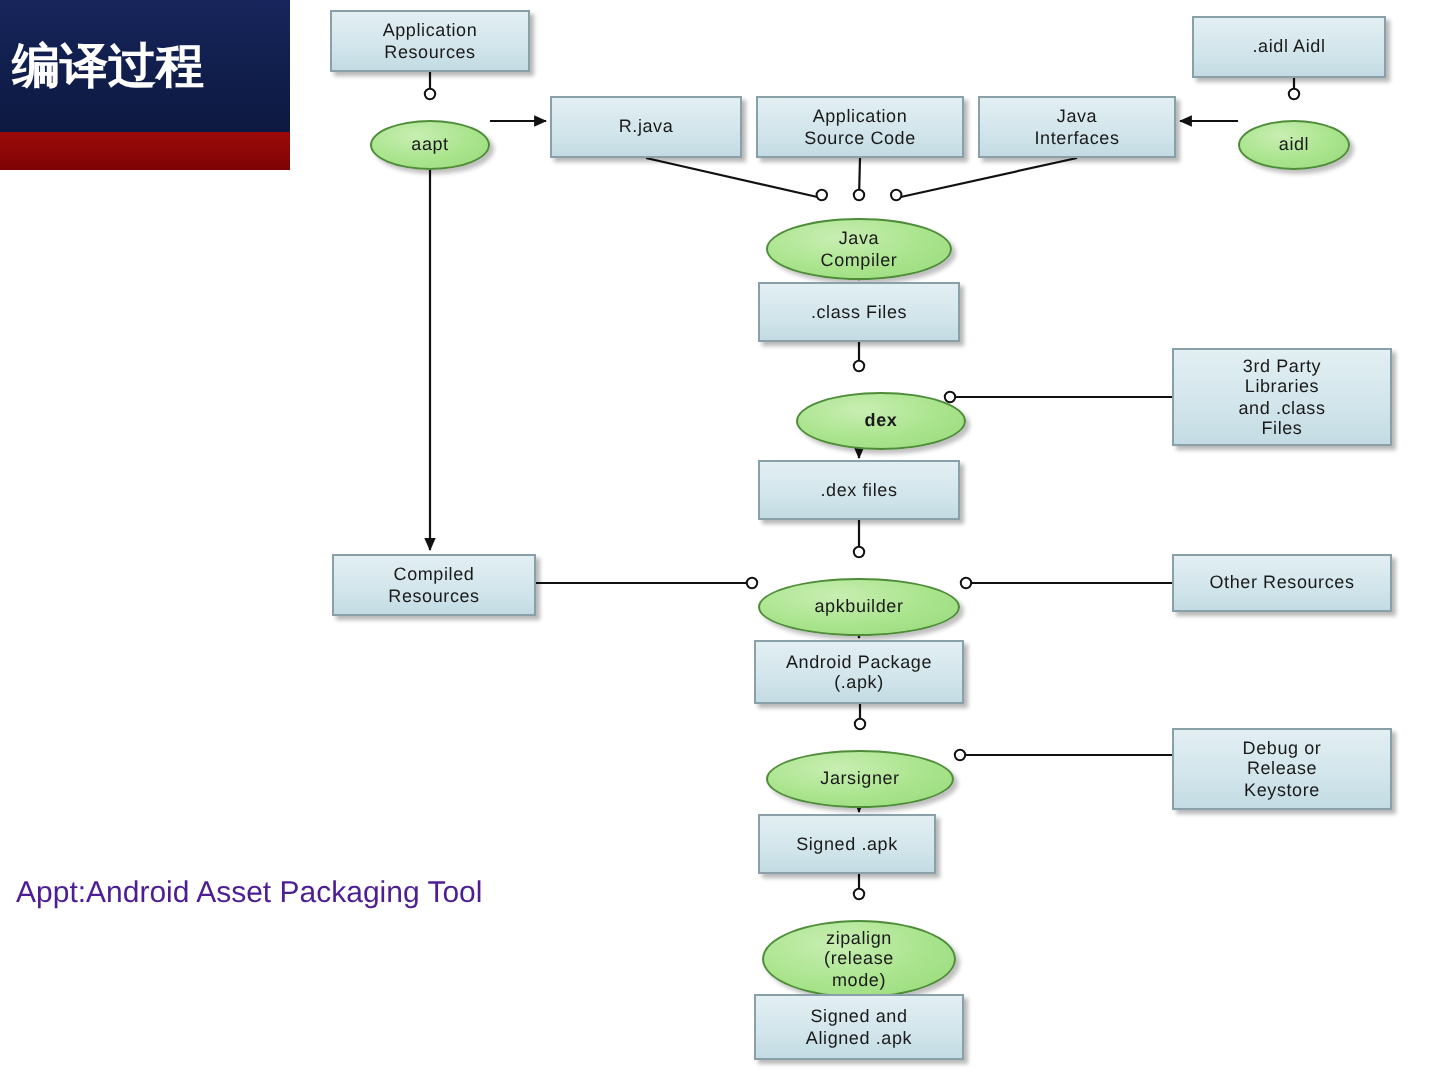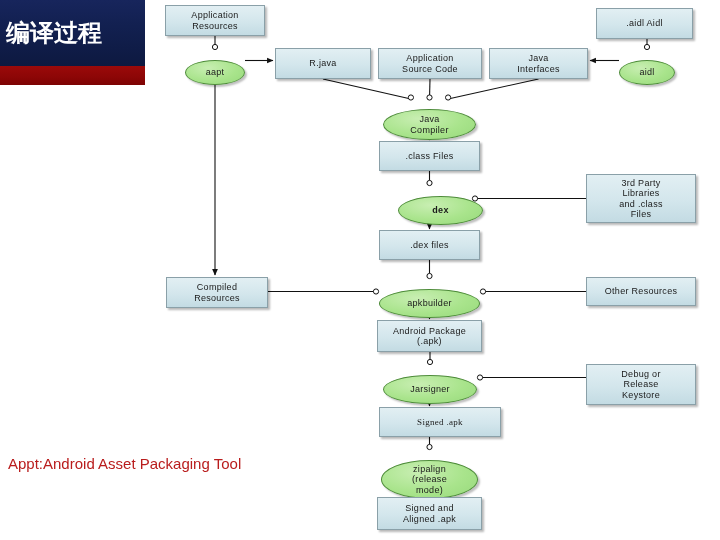--- a/index.html
+++ b/index.html
@@ -88,23 +88,23 @@
     border: 1px solid #4e8c3a;
     border-radius: 50%;
     box-shadow: 2px 2px 2px rgba(0,0,0,0.25);
     margin-top: 12px;
   }
 
   
   #legend {
     position: absolute;
     left: 8px;
-    top: 452px;
+    top: 435px;
     width: 360px;
-    color: #b91c1c;
+    color: #4c1d95;
     font-size: 15px;
     line-height: 23px;
     font-family: "Liberation Sans", sans-serif;
     white-space: nowrap;
   }
   #legend div { white-space: nowrap; }
 </style>
 </head>
 <body>
 
@@ -209,21 +209,21 @@
       </div>
       <div class="node box" style="left: 377px; top: 320px; width: 105px; height: 32px;">
         <span>Android Package<br>(.apk)</span>
       </div>
       <div class="node ellipse" style="left: 383px; top: 363px; width: 94px; height: 29px;">
         <span>Jarsigner</span>
       </div>
       <div class="node box" style="left: 586px; top: 364px; width: 110px; height: 41px;">
         <span>Debug or<br>Release<br>Keystore</span>
       </div>
-      <div class="node box" style="left: 379px; top: 407px; width: 122px; height: 30px; font-family: Liberation Serif, serif;">
+      <div class="node box" style="left: 379px; top: 407px; width: 89px; height: 30px;">
         <span>Signed .apk</span>
       </div>
       <div class="node ellipse" style="left: 381px; top: 448px; width: 97px; height: 39px;">
         <span>zipalign<br>(release<br>mode)</span>
       </div>
       <div class="node box" style="left: 377px; top: 497px; width: 105px; height: 33px;">
         <span>Signed and<br>Aligned .apk</span>
       </div>
     </div>
 </div>

